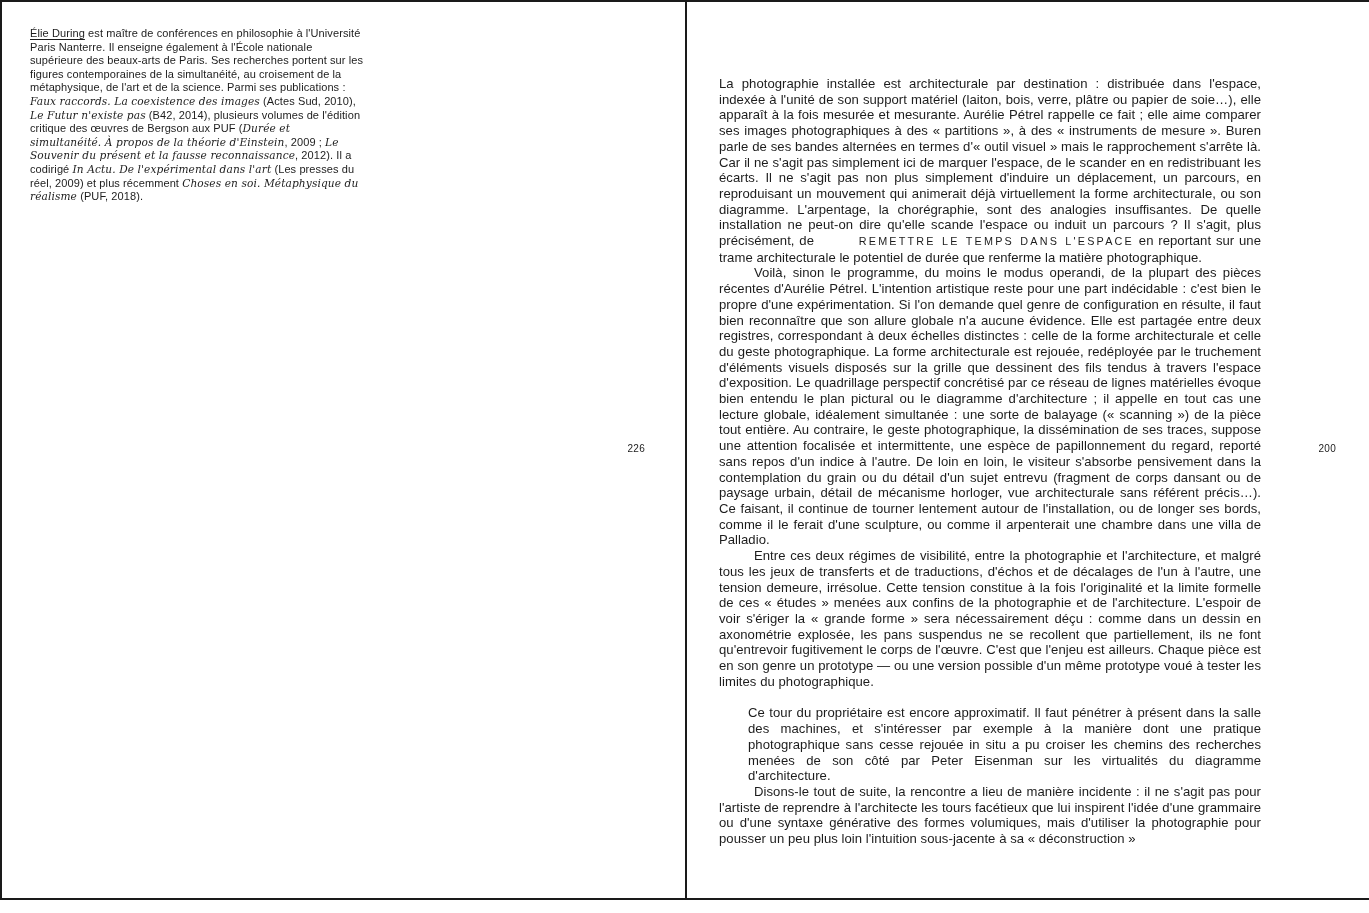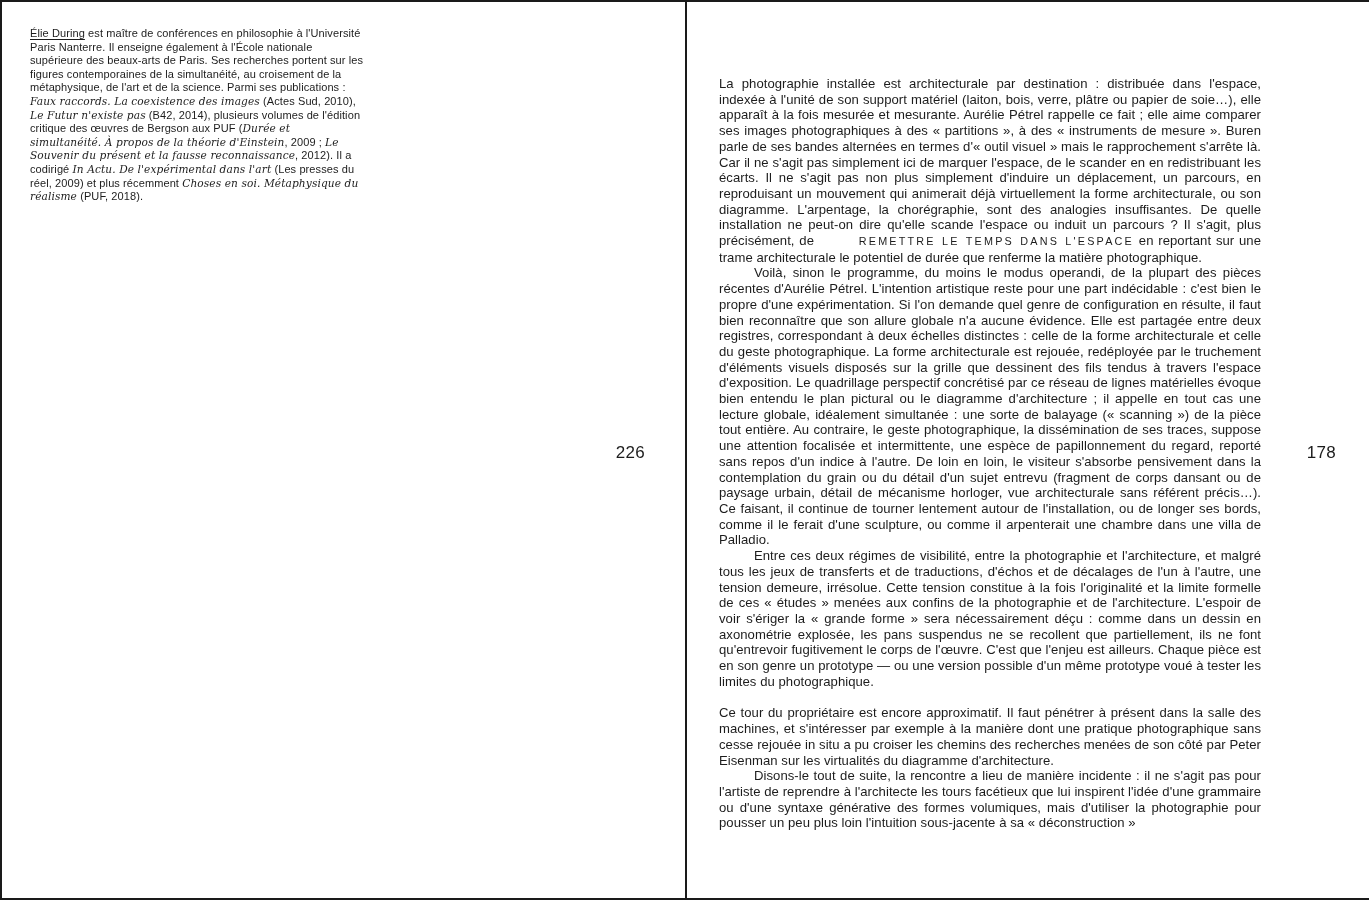--- a/index.html
+++ b/index.html
@@ -52,21 +52,21 @@
   .bio .it {
     font-family: "DejaVu Serif", serif;
     font-style: italic;
     font-size: 10.6px;
   }
 
   
   .pagenum {
     position: absolute;
     top: 443px;
-    font-size: 17px;
+    font-size: 10px;
     letter-spacing: 0.3px;
     color: #1c1c1c;
   }
   .pagenum-left  { right: 40px; }
   .pagenum-right { right: 33px; }
 
   
   .running-head {
     position: absolute;
     left: 32px;
@@ -94,20 +94,21 @@
   }
   .body-text p {
     margin: 0;
     padding: 0;
   }
   .body-text p.indent {
     text-indent: 35px;
   }
   .body-text p.gap-before {
     margin-top: 16px;
+    margin-left: 29px;
   }
   .sc {
     font-size: 10.8px;
     letter-spacing: 2.2px;
     margin-left: 40px;
   }
 </style>
 </head>
 <body>
 
@@ -123,21 +124,21 @@
   <div class="page page-right">
 
     <div class="body-text">
       <p><span>La photographie installée est architecturale par destination : distribuée dans l'espace, indexée à l'unité de son support matériel (laiton, bois, verre, plâtre ou papier de soie…), elle apparaît à la fois mesurée et mesurante. Aurélie Pétrel rappelle ce fait ; elle aime comparer ses images photographiques à des « partitions », à des « instruments de mesure ». Buren parle de ses bandes alternées en termes d'« outil visuel » mais le rapprochement s'arrête là. Car il ne s'agit pas simplement ici de marquer l'espace, de le scander en en redistribuant les écarts. Il ne s'agit pas non plus simplement d'induire un déplacement, un parcours, en reproduisant un mouvement qui animerait déjà virtuellement la forme architecturale, ou son diagramme. L'arpentage, la chorégraphie, sont des analogies insuffisantes. De quelle installation ne peut-on dire qu'elle scande l'espace ou induit un parcours ? Il s'agit, plus précisément, de </span><span class="sc">REMETTRE LE TEMPS DANS L'ESPACE</span><span> en reportant sur une trame architecturale le potentiel de durée que renferme la matière photographique.</span></p>
       <p class="indent">Voilà, sinon le programme, du moins le modus operandi, de la plupart des pièces récentes d'Aurélie Pétrel. L'intention artistique reste pour une part indécidable : c'est bien le propre d'une expérimentation. Si l'on demande quel genre de configuration en résulte, il faut bien reconnaître que son allure globale n'a aucune évidence. Elle est partagée entre deux registres, correspondant à deux échelles distinctes : celle de la forme architecturale et celle du geste photographique. La forme architecturale est rejouée, redéployée par le truchement d'éléments visuels disposés sur la grille que dessinent des fils tendus à travers l'espace d'exposition. Le quadrillage perspectif concrétisé par ce réseau de lignes matérielles évoque bien entendu le plan pictural ou le diagramme d'architecture ; il appelle en tout cas une lecture globale, idéalement simultanée : une sorte de balayage (« scanning ») de la pièce tout entière. Au contraire, le geste photographique, la dissémination de ses traces, suppose une attention focalisée et intermittente, une espèce de papillonnement du regard, reporté sans repos d'un indice à l'autre. De loin en loin, le visiteur s'absorbe pensivement dans la contemplation du grain ou du détail d'un sujet entrevu (fragment de corps dansant ou de paysage urbain, détail de mécanisme horloger, vue architecturale sans référent précis…). Ce faisant, il continue de tourner lentement autour de l'installation, ou de longer ses bords, comme il le ferait d'une sculpture, ou comme il arpenterait une chambre dans une villa de Palladio.</p>
       <p class="indent">Entre ces deux régimes de visibilité, entre la photographie et l'architecture, et malgré tous les jeux de transferts et de traductions, d'échos et de décalages de l'un à l'autre, une tension demeure, irrésolue. Cette tension constitue à la fois l'originalité et la limite formelle de ces « études » menées aux confins de la photographie et de l'architecture. L'espoir de voir s'ériger la « grande forme » sera nécessairement déçu : comme dans un dessin en axonométrie explosée, les pans suspendus ne se recollent que partiellement, ils ne font qu'entrevoir fugitivement le corps de l'œuvre. C'est que l'enjeu est ailleurs. Chaque pièce est en son genre un prototype — ou une version possible d'un même prototype voué à tester les limites du photographique.</p>
       <p class="gap-before">Ce tour du propriétaire est encore approximatif. Il faut pénétrer à présent dans la salle des machines, et s'intéresser par exemple à la manière dont une pratique photographique sans cesse rejouée in situ a pu croiser les chemins des recherches menées de son côté par Peter Eisenman sur les virtualités du diagramme d'architecture.</p>
       <p class="indent">Disons-le tout de suite, la rencontre a lieu de manière incidente : il ne s'agit pas pour l'artiste de reprendre à l'architecte les tours facétieux que lui inspirent l'idée d'une grammaire ou d'une syntaxe générative des formes volumiques, mais d'utiliser la photographie pour pousser un peu plus loin l'intuition sous-jacente à sa « déconstruction »</p>
     </div>
 
-    <div class="pagenum pagenum-right">178</div>
+    <div class="pagenum pagenum-right">200</div>
   </div>
 
   <div class="rule rule-top"></div>
   <div class="rule rule-left"></div>
   <div class="rule rule-bottom"></div>
   <div class="rule rule-gutter"></div>
 
 </div>
 
 </body></html>

